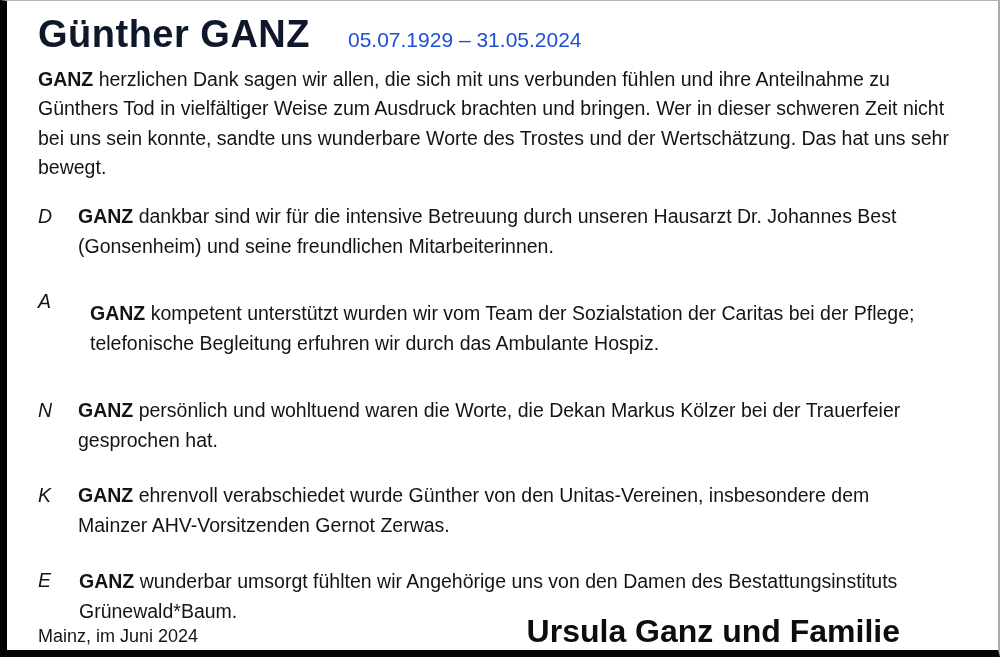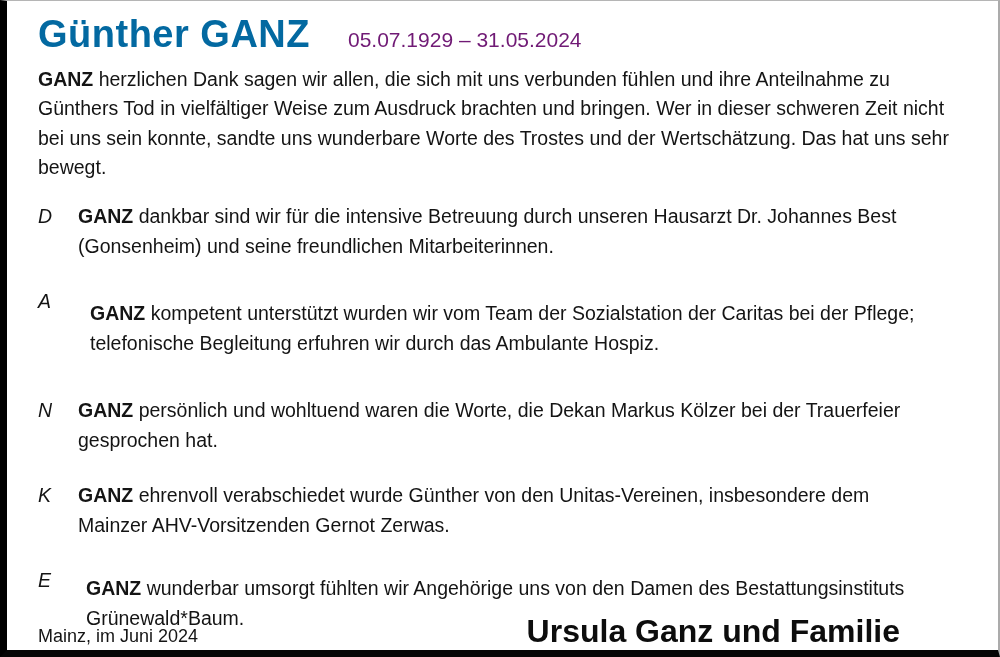--- a/index.html
+++ b/index.html
@@ -28,27 +28,27 @@
   .title-row {
     display: flex;
     align-items: baseline;
   }
   .title {
     margin: 0;
     font-size: 38px;
     font-weight: bold;
     letter-spacing: 0.5px;
     line-height: 1.15;
-    color: #0369a1;
+    color: #0f172a;
   }
   .dates {
     margin-left: 38px;
     font-size: 21px;
     font-weight: normal;
-    color: #701a75;
+    color: #1d4ed8;
   }
   .intro {
     margin-top: 8px;
     width: 918px;
     font-size: 19.5px;
     line-height: 29.5px;
   }
   .lead {
     font-weight: bold;
   }
@@ -123,21 +123,21 @@
         <p class="row-text" style="margin:0"><span class="lead">GANZ</span><span> persönlich und wohltuend waren die Worte, die Dekan Markus Kölzer bei der Trauerfeier gesprochen hat.</span></p>
       </div>
 
       <div class="row">
         <span class="row-letter">K</span>
         <p class="row-text" style="margin:0"><span class="lead">GANZ</span><span> ehrenvoll verabschiedet wurde Günther von den Unitas-Vereinen, insbesondere dem Mainzer AHV-Vorsitzenden Gernot Zerwas.</span></p>
       </div>
 
       <div class="row">
         <span class="row-letter">E</span>
-        <p class="row-text" style="margin:8px"><span class="lead">GANZ</span><span> wunderbar umsorgt fühlten wir Angehörige uns von den Damen des Bestattungsinstituts Grünewald*Baum.</span></p>
+        <p class="row-text" style="margin:1px"><span class="lead">GANZ</span><span> wunderbar umsorgt fühlten wir Angehörige uns von den Damen des Bestattungsinstituts Grünewald*Baum.</span></p>
       </div>
 
     </div>
   </div>
 
   <div class="footer">
     <span class="place-date">Mainz, im Juni 2024</span>
     <span class="signature">Ursula Ganz und Familie</span>
   </div>
 </div>

